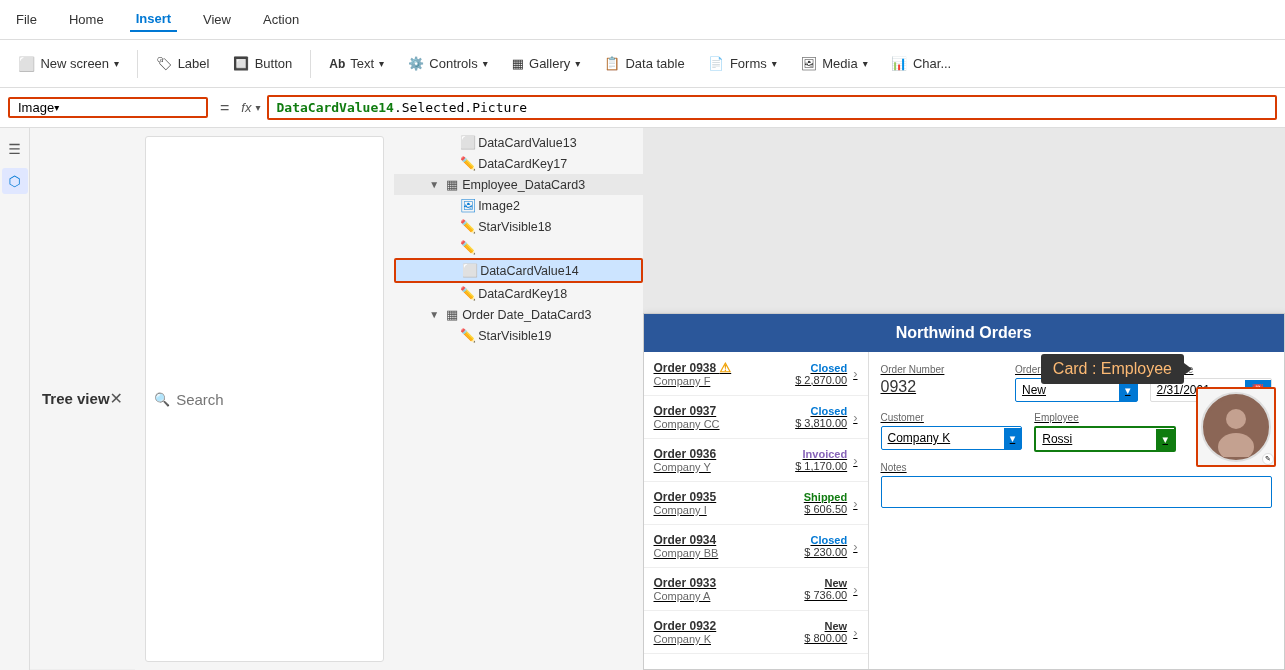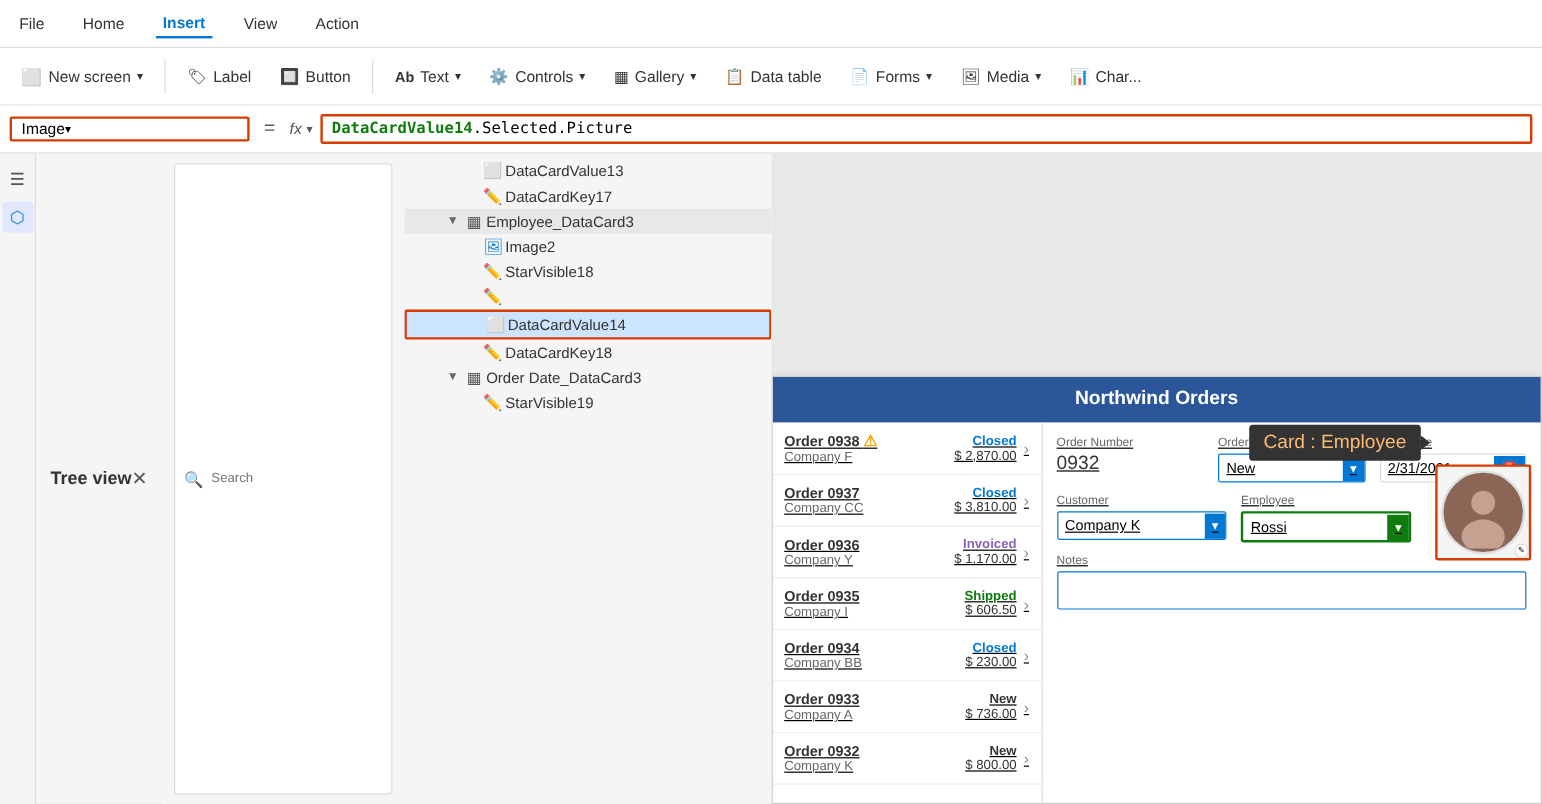--- a/index.html
+++ b/index.html
@@ -74,21 +74,21 @@
       padding: 10px 12px; border-bottom: 1px solid #eee;
     }
     .sidebar-title { font-size: 15px; font-weight: 600; color: #333; }
     .close-btn { cursor: pointer; color: #555; font-size: 16px; }
     .search-box {
       margin: 8px 10px; display: flex; align-items: center;
       border: 1px solid #ddd; border-radius: 3px; padding: 5px 8px;
       background: #fff; gap: 6px;
     }
     .search-icon { color: #888; font-size: 13px; }
-    .search-input { border: none; outline: none; font-size: 11px; flex: 1; }
+    .search-input { border: none; outline: none; font-size: 15px; flex: 1; }
 
     
     .tree-view { flex: 1; overflow-y: auto; padding: 4px 0; }
     .tree-item {
       display: flex; align-items: center; padding: 3px 8px 3px 0;
       cursor: pointer; color: #333; font-size: 12.5px; white-space: nowrap;
     }
     .tree-item.selected { background: #cce4ff; }
     .tree-indent { display: inline-block; width: 16px; flex-shrink: 0; }
     .tree-expand { width: 16px; flex-shrink: 0; text-align: center; font-size: 10px; color: #666; }

